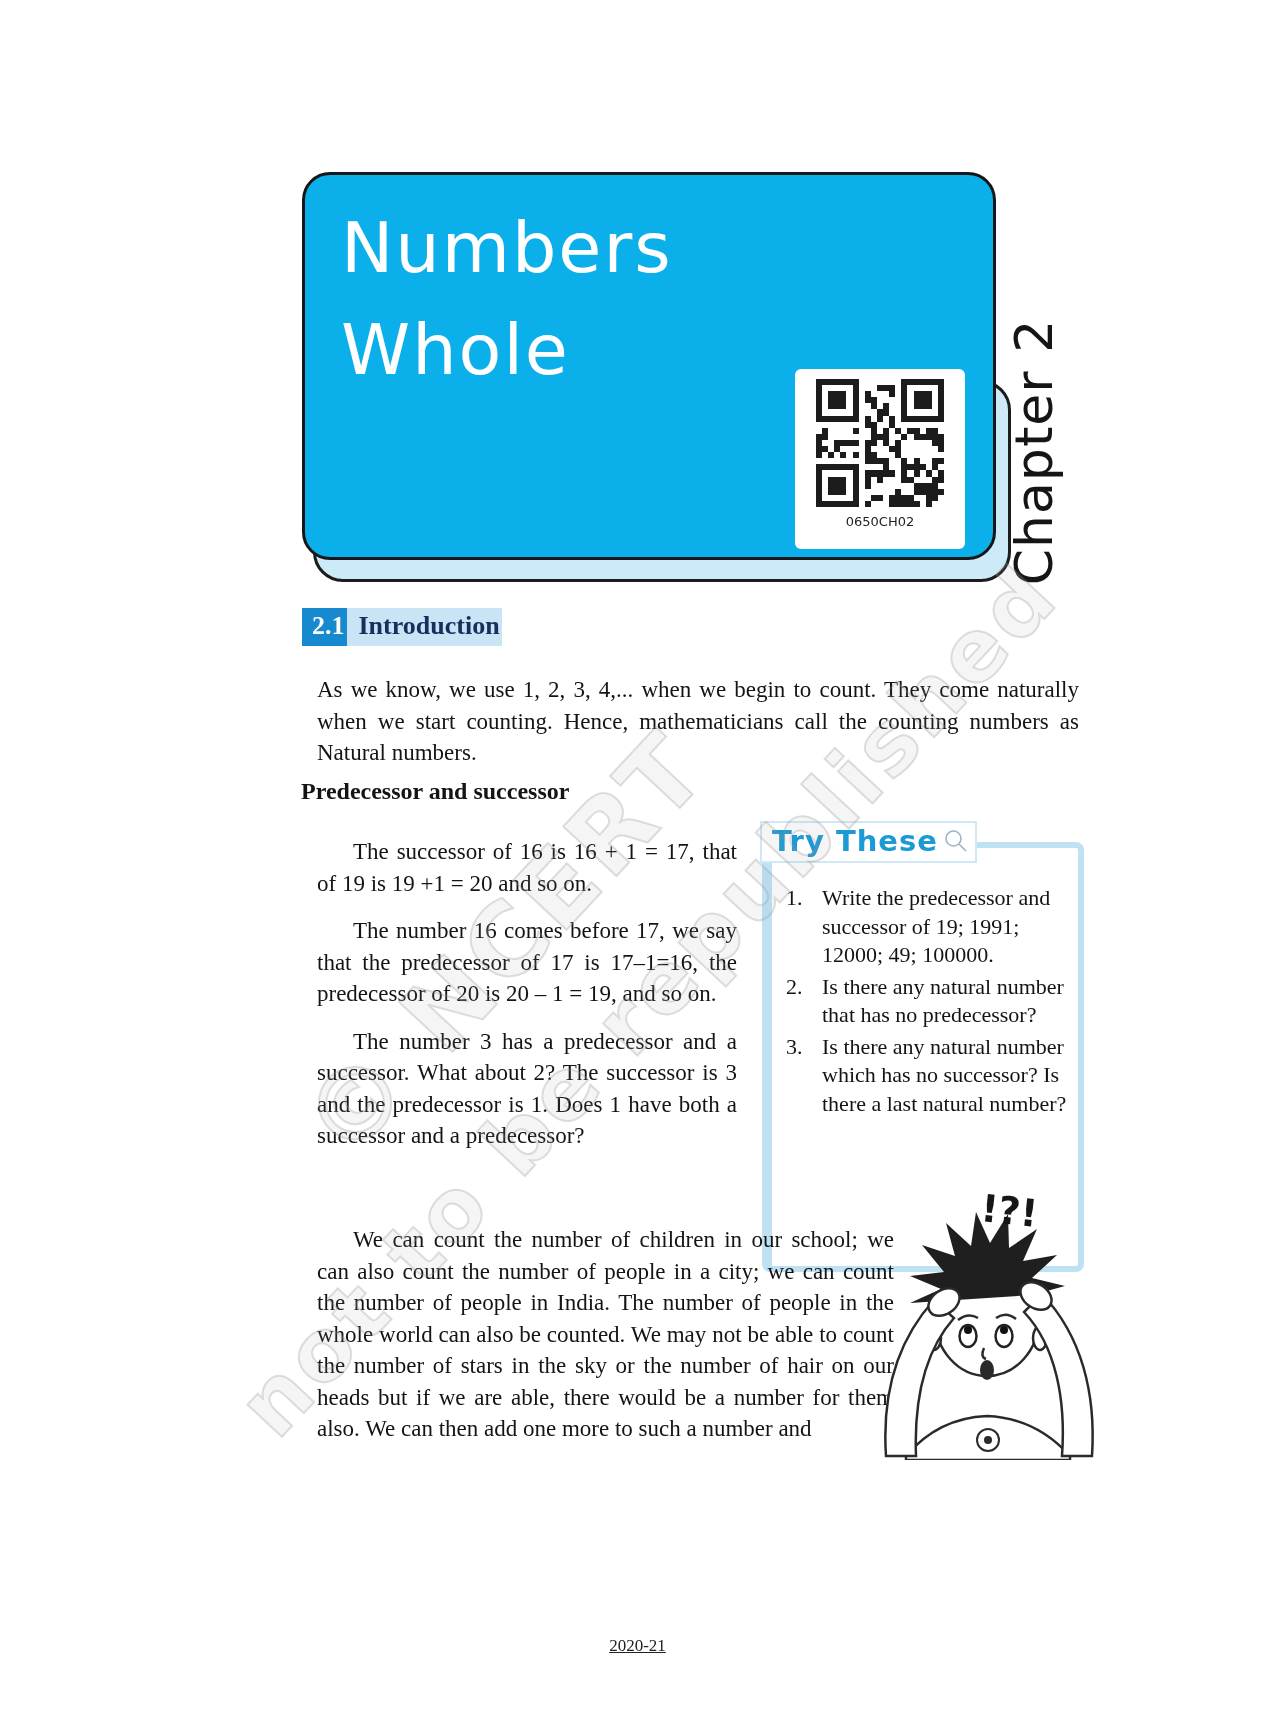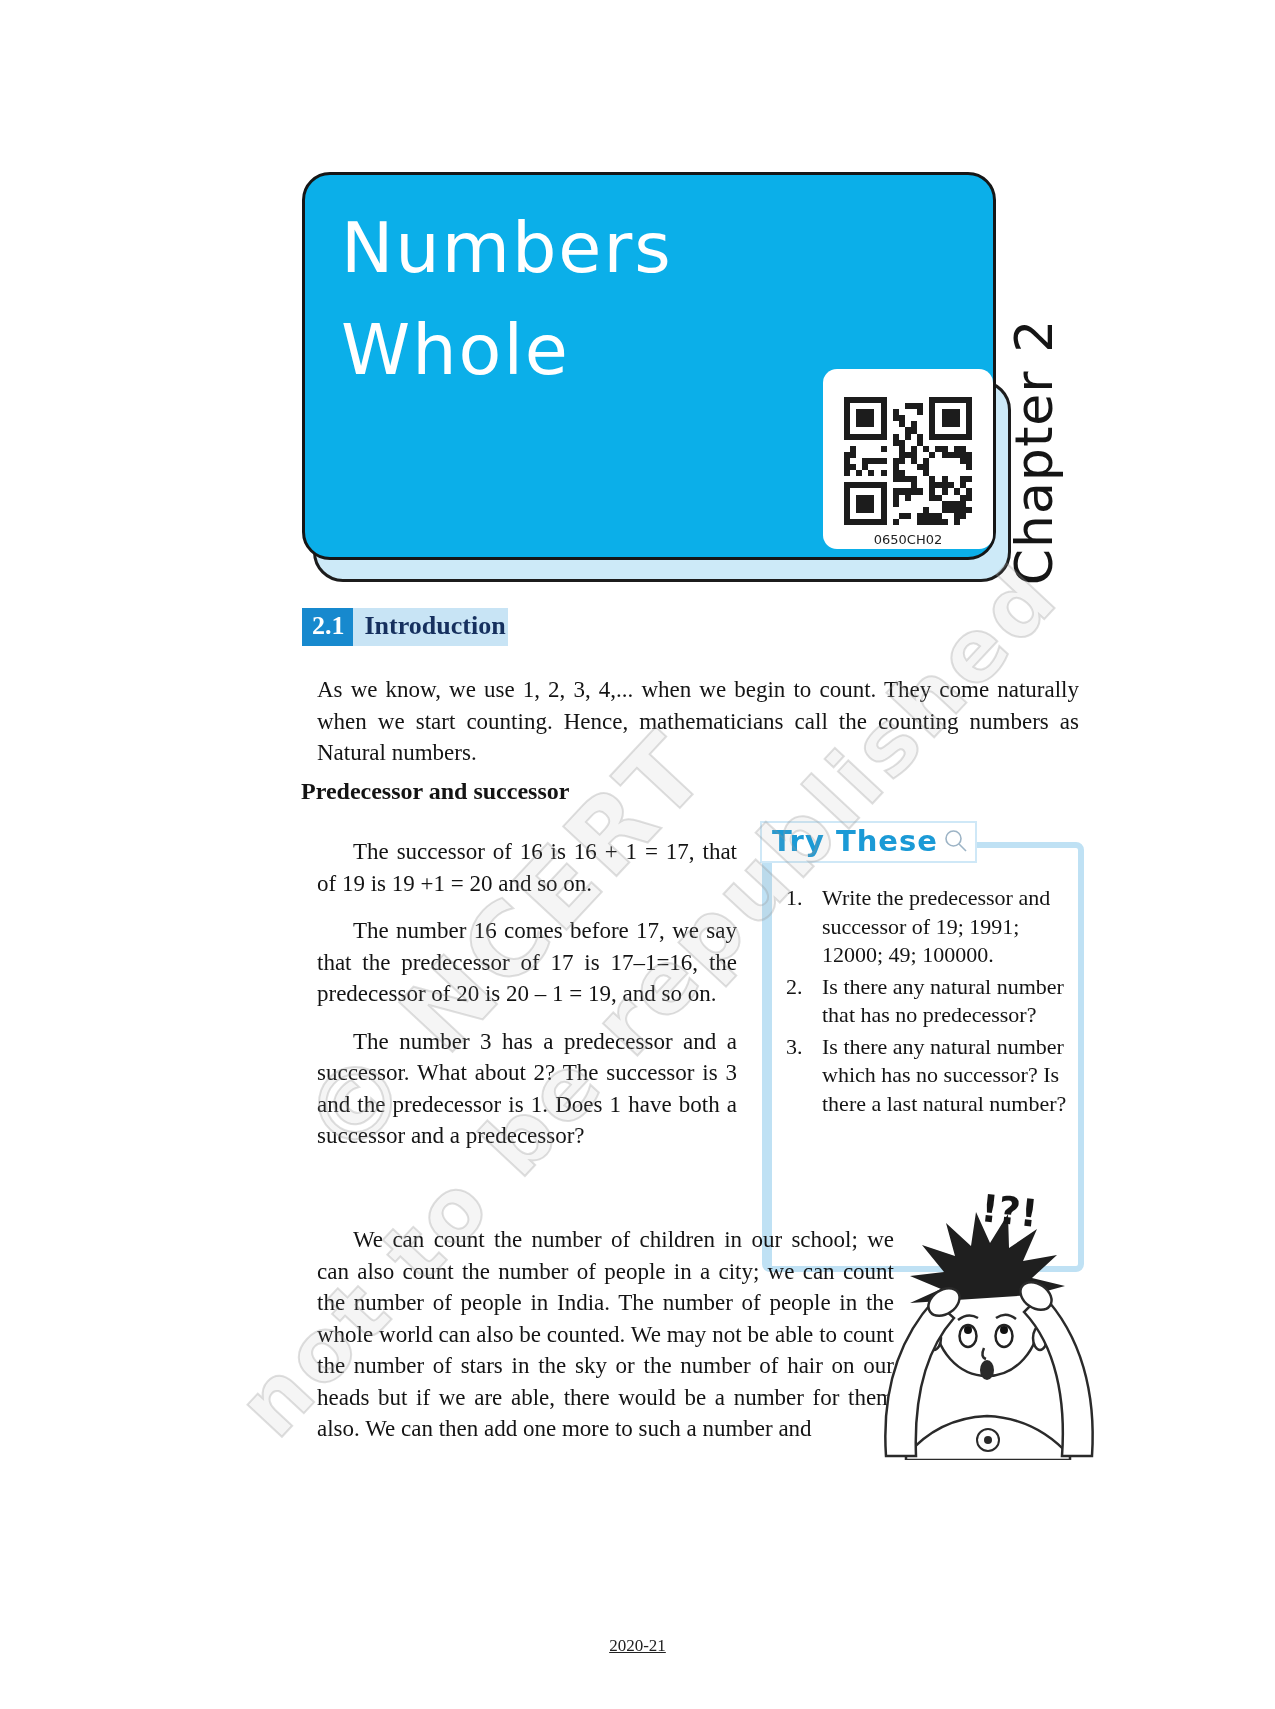--- a/index.html
+++ b/index.html
@@ -28,39 +28,39 @@
   .card {
     position:absolute; left:302px; top:172px; width:688px; height:382px;
     background:#0BAFE9; border:3px solid #161616; border-radius:28px;
   }
   .card-title {
     position:absolute; left:36px; top:22px;
     color:#ffffff; font-family:"DejaVu Sans", sans-serif;
     font-size:70px; line-height:102px; letter-spacing:2px;
   }
   .qr-box {
-    position:absolute; right:0; bottom:8px; width:170px; height:180px;
-    background:#ffffff; border-radius:14px; text-align:center; padding-top:28px;
+    position:absolute; right:28px; bottom:8px; width:170px; height:180px;
+    background:#ffffff; border-radius:6px; text-align:center; padding-top:10px;
     box-sizing:border-box;
   }
   .qr-label {
     font-family:"DejaVu Sans", sans-serif; font-size:13px; color:#222; margin-top:3px;
   }
   .chapter-vert {
     position:absolute; left:1034px; top:452px; white-space:nowrap;
     transform:translate(-50%,-50%) rotate(-90deg);
     font-family:"DejaVu Sans", sans-serif; font-size:52px; color:#151515; letter-spacing:1px;
   }
 
   
   .section-head {
     position:absolute; left:302px; top:608px; display:flex; align-items:stretch;
     font-weight:bold; font-size:26px; z-index:2;
   }
-  .sec-num  { background:#1789CE; color:#ffffff; padding:3px 8px 5px 10px; }
+  .sec-num  { background:#1789CE; color:#ffffff; padding:3px 2px 5px 10px; }
   .sec-title{ background:#C8E4F5; color:#16305e; padding:3px 2px 5px 12px; }
 
   
   p { margin:16px; }
   .intro {
     position:absolute; left:301px; top:658px; width:762px; z-index:2;
     font-size:23px; line-height:31.5px; text-align:justify;
   }
   .sub {
     position:absolute; left:301px; top:778px; margin:0; z-index:2;

